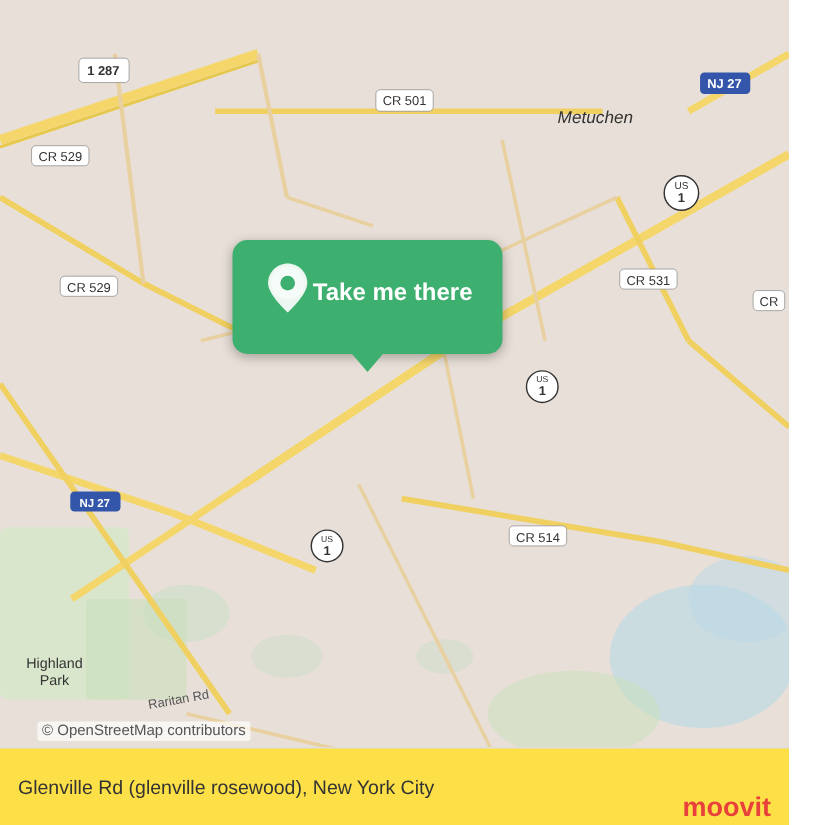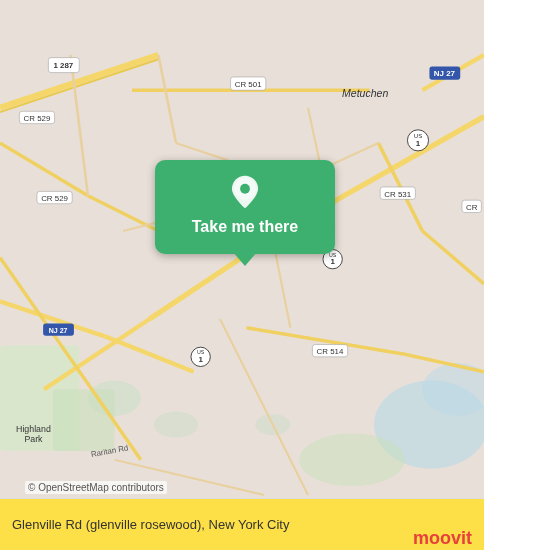--- a/index.html
+++ b/index.html
@@ -5,21 +5,21 @@
     * { margin: 0; padding: 0; box-sizing: border-box; }
     body {
       width: 550px;
       height: 550px;
       overflow: hidden;
       font-family: Arial, sans-serif;
       position: relative;
     }
 
     #map-container {
-      width: 484px;
+      width: 526px;
       height: 550px;
       position: relative;
       overflow: hidden;
     }
 
     
     #map-bg {
       width: 100%;
       height: 100%;
       background-color: #e8e0d8;
@@ -78,21 +78,21 @@
     
     #take-me-there-btn {
       position: absolute;
       top: 160px;
       left: 155px;
       width: 180px;
       background: #3daf6e;
       border-radius: 10px;
       padding: 14px 20px 18px;
       display: flex;
-      flex-direction: column;
+      flex-direction: row;
       align-items: center;
       cursor: pointer;
       z-index: 20;
       box-shadow: 0 2px 8px rgba(0,0,0,0.3);
     }
 
     #take-me-there-btn::after {
       content: '';
       position: absolute;
       bottom: -12px;

